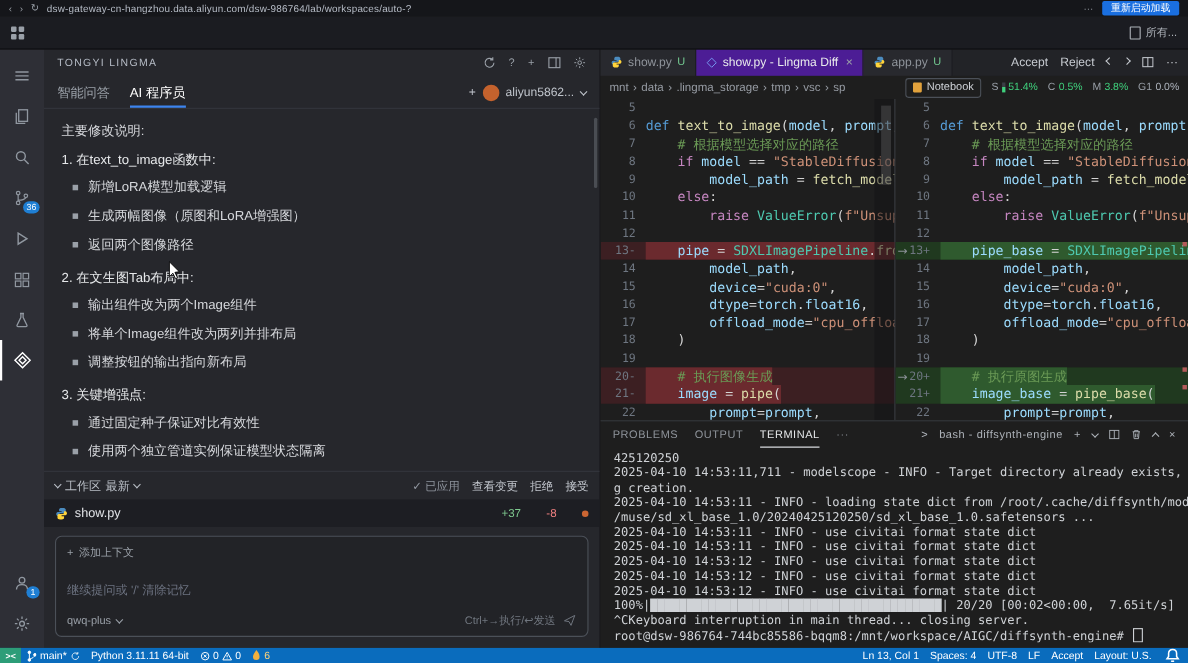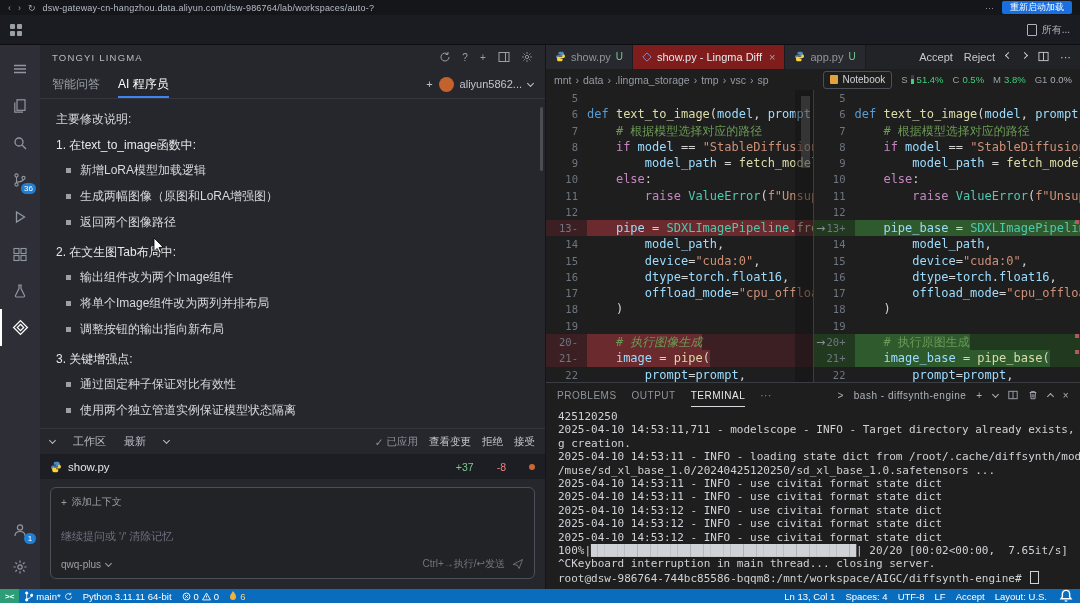--- a/index.html
+++ b/index.html
@@ -48,42 +48,42 @@
   .lg-account{margin-left:auto;display:flex;align-items:center;gap:6px;font-size:11px;color:#c0c5cc}
   .avatar{width:15px;height:15px;border-radius:50%;background:#c4622d}
   .lg-messages{flex:1;overflow:hidden;position:relative;padding:12px 6px 0 16px;
     font-size:12px;color:#d6d8dc}
   .msg-title{margin-bottom:9px}
   .sec-heading{margin:9px 0 3px;color:#e6e8ea}
   .bullet-row{display:flex;align-items:center;padding:4.5px 0 4.5px 10px}
   .bullet-marker{width:5px;height:5px;background:#9aa0a8;margin-right:9px;flex:none}
   .lg-scrollbar{position:absolute;top:8px;right:2px;width:3px;height:64px;background:#4a4d53;border-radius:2px}
   .ws-row{height:25px;flex:none;border-top:1px solid #34363c;display:flex;align-items:center;
-    padding:0 10px;font-size:11px;color:#b9bec6;gap:18px}
+    padding:0 10px;font-size:11px;color:#b9bec6;gap:4px}
   .ws-right{margin-left:auto;display:flex;gap:11px;align-items:center;font-size:10.5px;color:#c3c7ce}
   .applied{color:#8f959e;display:flex;gap:3px;align-items:center}
   .file-row{height:25px;flex:none;background:#1d1e23;display:flex;align-items:center;gap:6px;
     padding:0 10px;font-size:11.5px;color:#e2e4e8}
   .fr-right{margin-left:auto;display:flex;gap:23px;align-items:center;font-size:10.5px}
   .plus-n{color:var(--additions-green,#7ec98f)} .minus-n{color:var(--deletions-red,#f08080)}
   .mod-dot{width:6px;height:6px;border-radius:50%;background:var(--modified-dot,#cc6633)}
   .input-box{margin:8px 10px 10px;flex:none;height:76px;border:1px solid #4b5058;border-radius:6px;
     background:#222327;padding:7px 10px;display:flex;flex-direction:column}
   .add-ctx{font-size:10px;color:#9aa0a8;display:flex;gap:5px;align-items:center}
   .ib-placeholder{flex:1;margin-top:20px;font-size:11px;color:#6c7280}
   .ib-bottom{display:flex;align-items:center;font-size:10px;color:#9aa0a8;gap:5px}
   .ib-hint{margin-left:auto;color:#70767f;display:flex;align-items:center;gap:7px}
 
   
   .editor-col{flex:1;display:flex;flex-direction:column;min-width:0}
   .tab-bar{height:25px;flex:none;background:#222327;display:flex;align-items:stretch;
     font-size:11px;color:#8f949b}
   .etab{display:flex;align-items:center;gap:5px;padding:0 9px;background:#28292e;
     border-right:1px solid #1b1c20;white-space:nowrap}
-  .etab.active{background:#7f1d1d;color:#e8eaec}
+  .etab.active{background:#4c1d95;color:#e8eaec}
   .u-badge{color:var(--untracked,#73c991);font-size:10px}
   .tab-close{color:#9aa0a8;margin-left:2px}
   .tb-actions{margin-left:auto;display:flex;align-items:center;gap:11px;padding:0 9px;color:#c6cad0}
   .crumb-row{height:21px;flex:none;background:#1e1e1e;display:flex;align-items:center;
     padding:0 8px;font-size:10.5px;color:#969ba3;gap:4px;white-space:nowrap}
   .crumb-right{margin-left:auto;display:flex;align-items:center;gap:9px}
   .nb-btn{display:flex;align-items:center;gap:4px;border:1px solid #4b5058;border-radius:3px;
     height:16px;padding:0 6px;font-size:10px;color:#d0d3d8}
   .nb-icon{width:8px;height:9px;background:var(--notebook-orange,#e2a23c);border-radius:1px}
   .stat{display:flex;align-items:center;gap:3px;font-size:9.5px;color:#9aa0a8}
@@ -494,21 +494,21 @@
               <div class="code-line">
                 <div class="gutter">18</div>
                 <div class="code-text" style="display: inline-block;"><span class="tok-pl">    )</span></div>
               </div>
               <div class="code-line">
                 <div class="gutter">19</div>
                 <div class="code-text" style="display: inline-block;"></div>
               </div>
               <div class="code-line del">
                 <div class="gutter">20-</div>
-                <div class="code-text" style="display: inline-block; font-style: italic;"><span class="tok-cm">    # 执行图像生成</span></div>
+                <div class="code-text" style="display: inline-block;"><span class="tok-cm">    # 执行图像生成</span></div>
               </div>
               <div class="code-line del">
                 <div class="gutter">21-</div>
                 <div class="code-text" style="display: inline-block;"><span class="tok-pl">    </span><span class="tok-var">image</span><span class="tok-pl"> = </span><span class="tok-fn">pipe</span><span class="tok-pl">(</span></div>
               </div>
               <div class="code-line">
                 <div class="gutter">22</div>
                 <div class="code-text" style="display: inline-block;"><span class="tok-pl">        </span><span class="tok-var">prompt</span><span class="tok-pl">=</span><span class="tok-var">prompt</span><span class="tok-pl">,</span></div>
               </div>
             </div>

